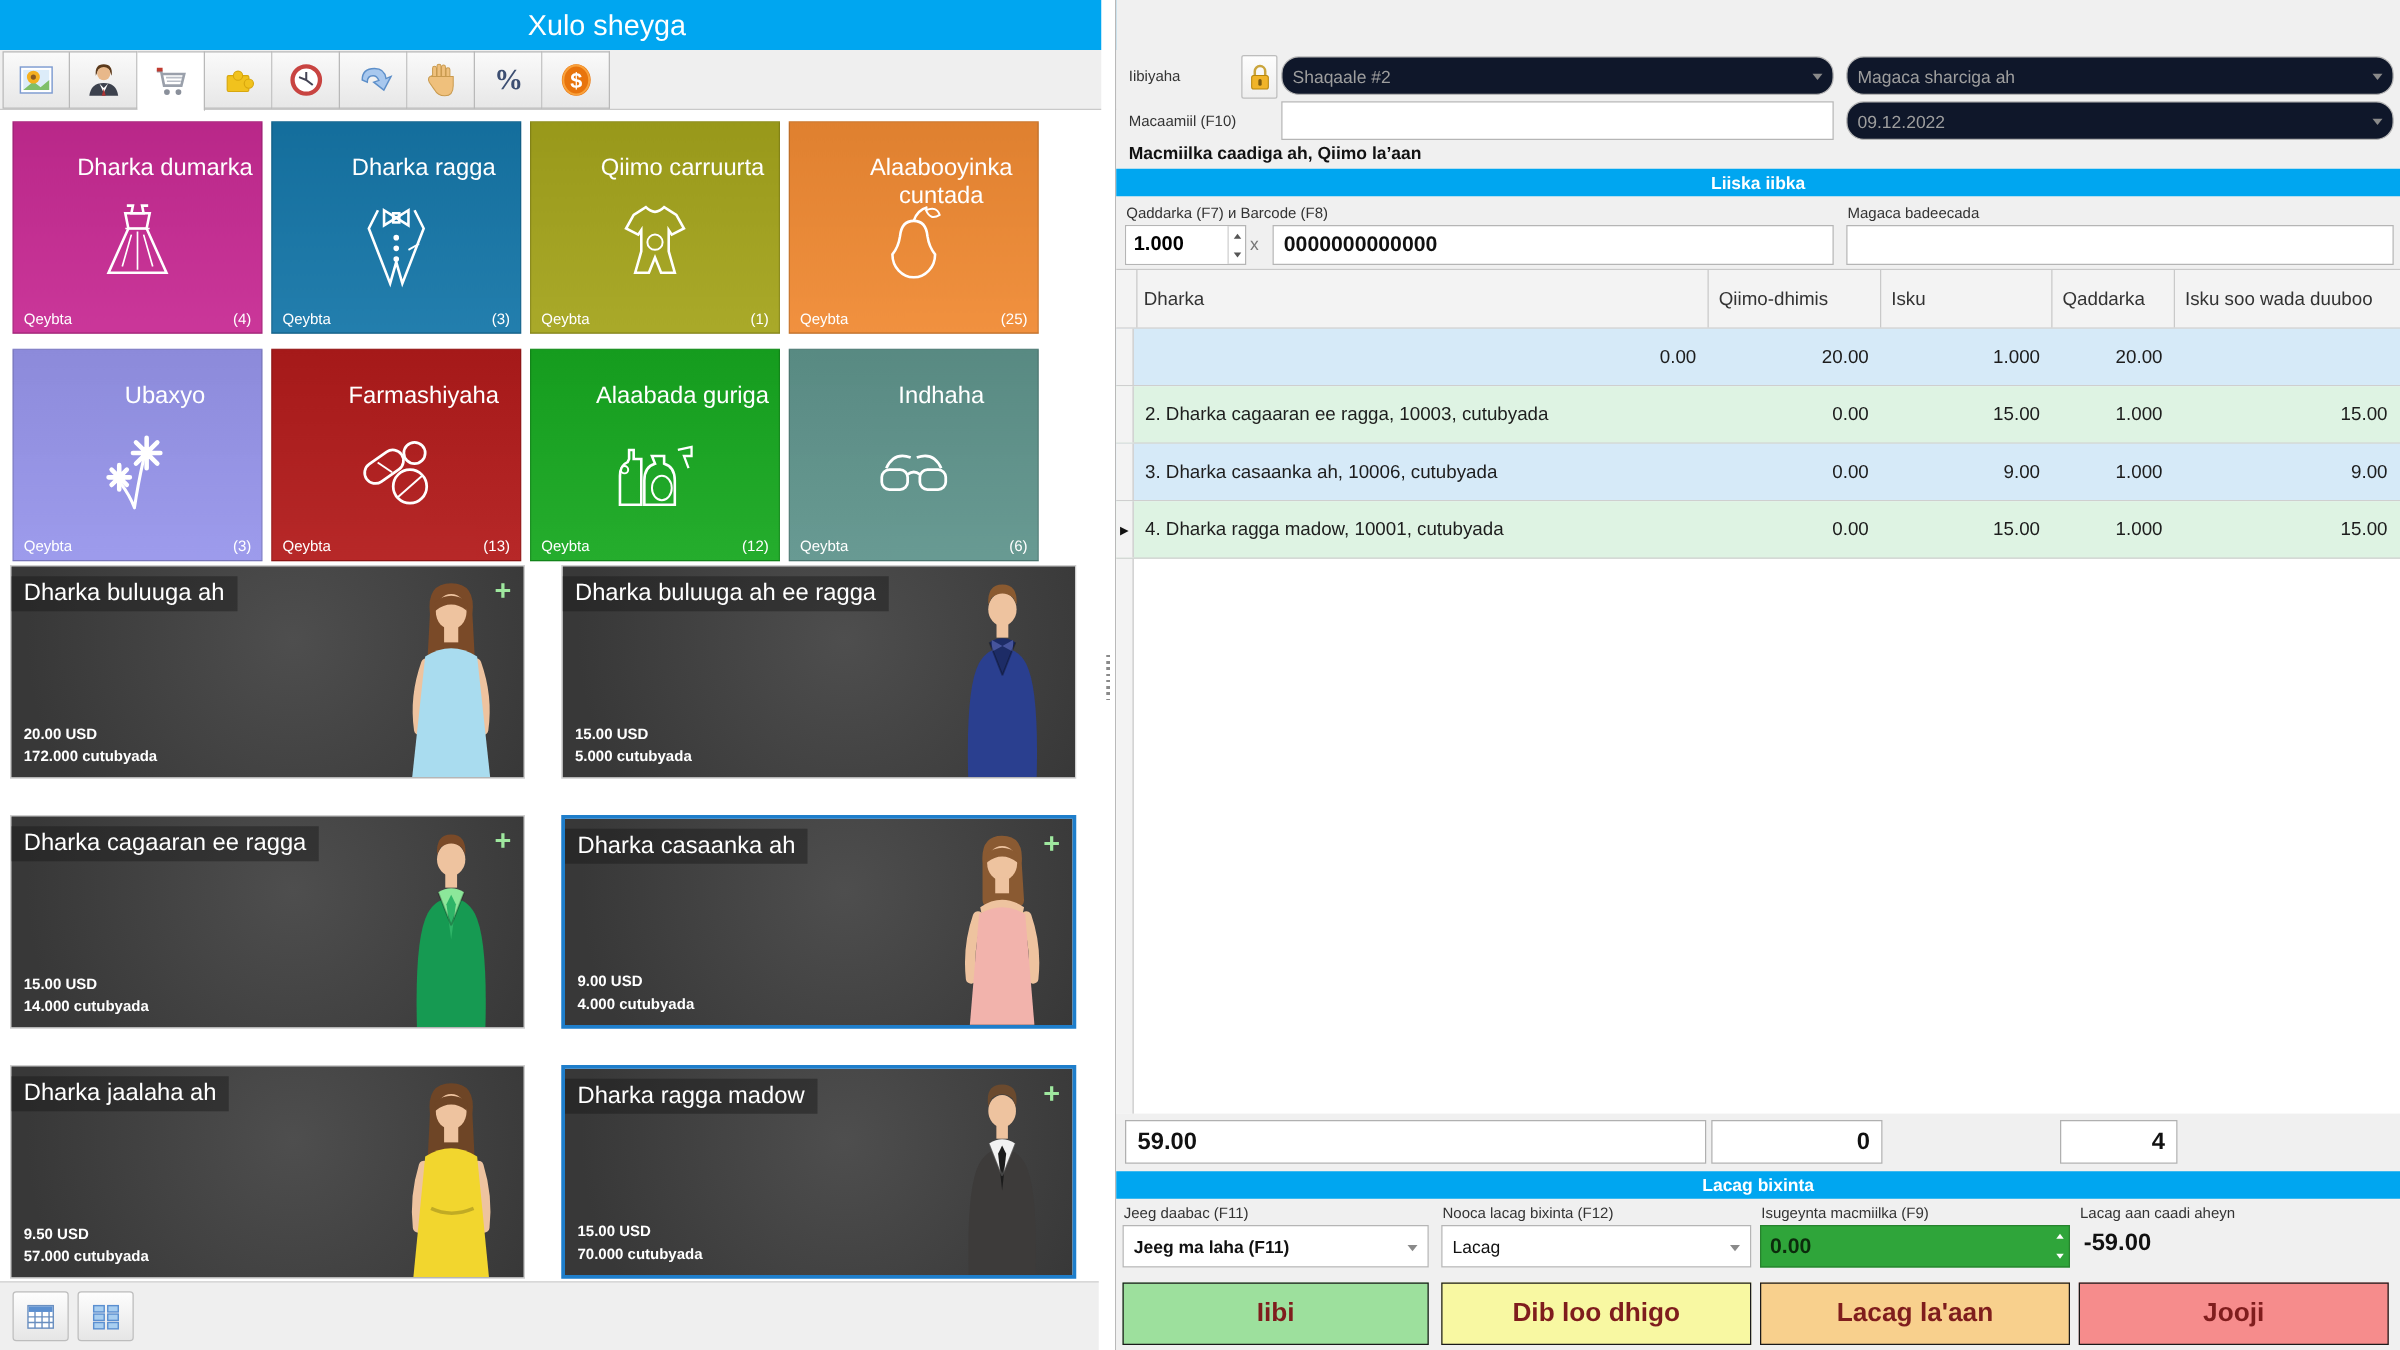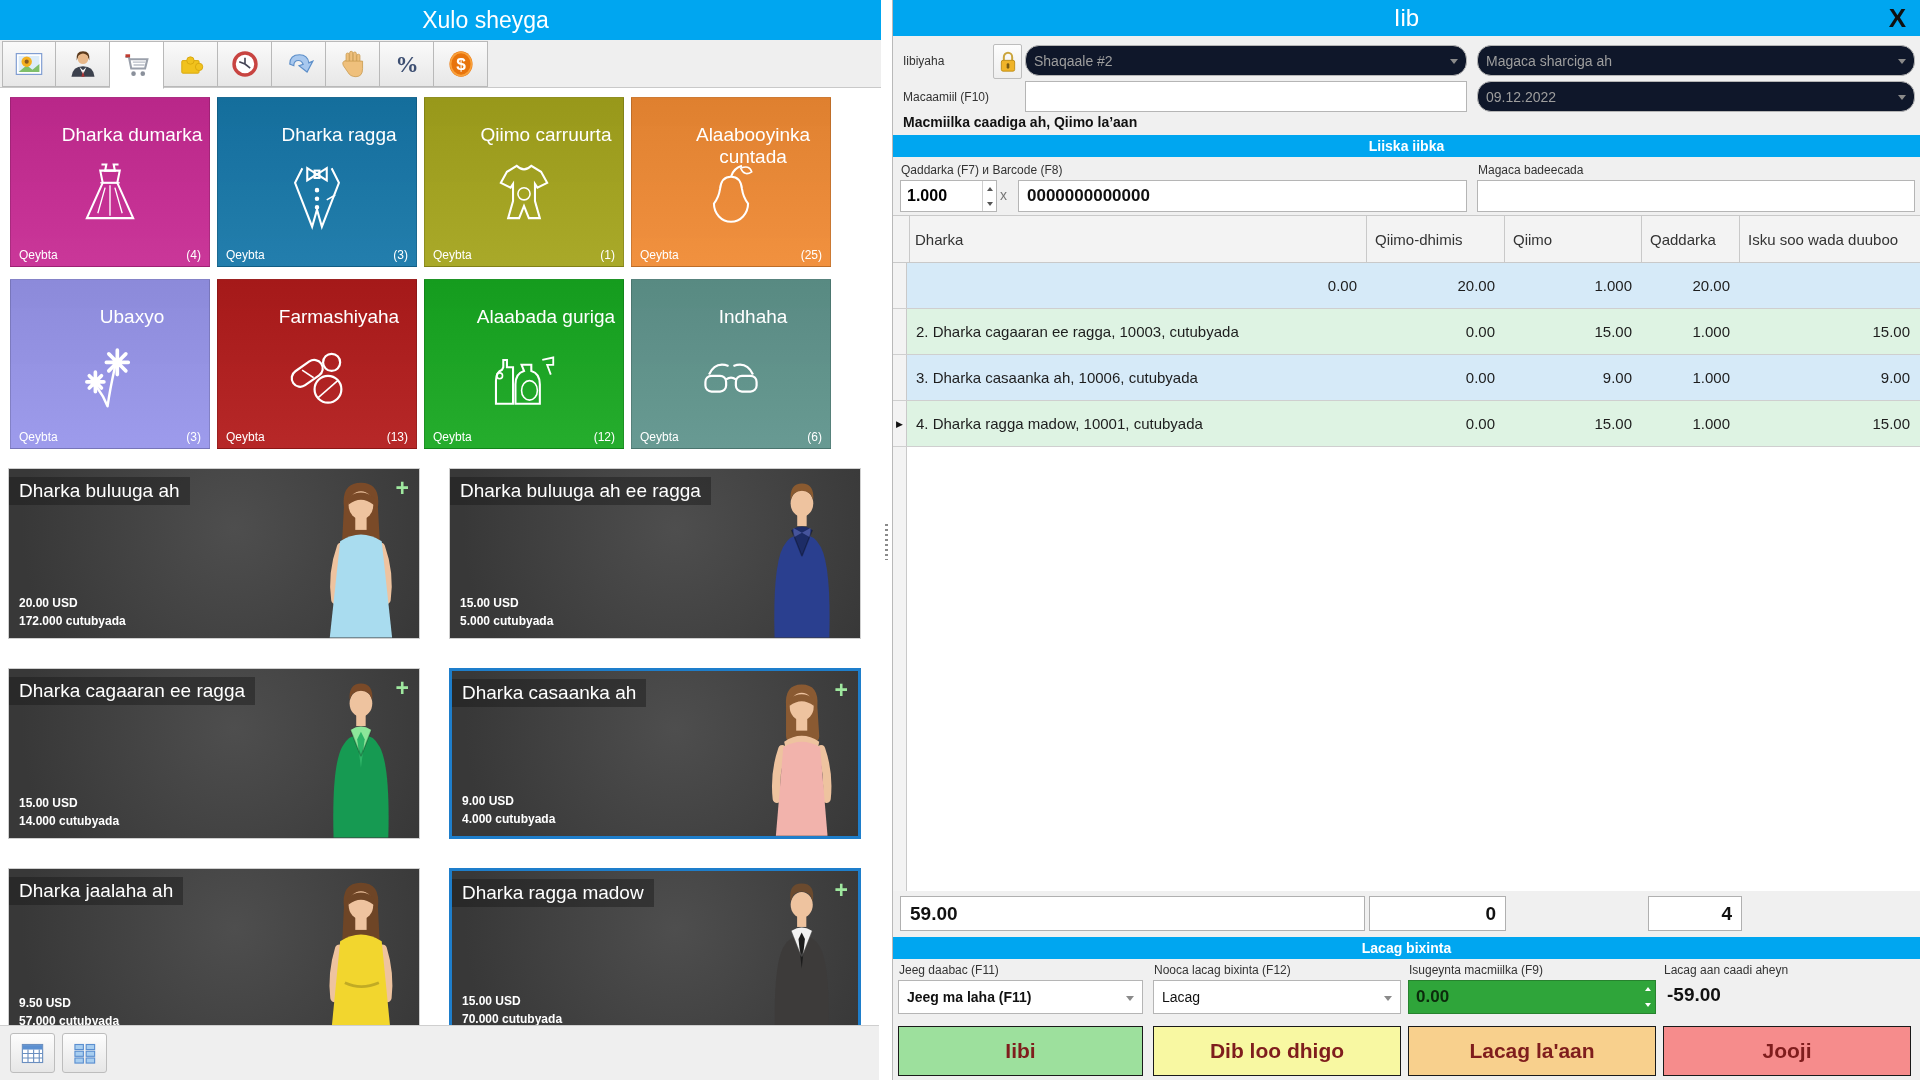--- a/index.html
+++ b/index.html
@@ -23,21 +23,21 @@
 
   .left-content { position:relative; height:937px; background:#fff; }
   .cat-grid { position:absolute; left:10px; top:9px; width:822px; display:grid;
     grid-template-columns:repeat(4,200px); grid-auto-rows:170px; column-gap:7px; row-gap:12px; }
   .cat-tile { position:relative; color:#fff; cursor:pointer; overflow:hidden;
     background-image:linear-gradient(rgba(0,0,0,.07), rgba(255,255,255,.06)); border:1px solid rgba(0,0,0,.15); }
   .cat-name { text-align:center; margin-top:26px; font-size:19px;padding-left:44px; }
   .cat-icon { position:absolute; left:50%; top:58px; transform:translateX(-50%); width:78px; height:78px; }
   .cat-footer { position:absolute; left:0; right:0; bottom:4px; padding:0 8px; display:flex; justify-content:space-between; font-size:12px; }
 
-  .prod-grid { position:absolute; left:8px; top:380px; width:832px; display:grid;
+  .prod-grid { position:absolute; left:8px; top:364px; width:832px; display:grid;
     grid-template-columns:repeat(2,412px); grid-auto-rows:171px; column-gap:8px; row-gap:8px;gap:29px; }
   .prod-tile { position:relative; overflow:hidden; cursor:pointer; border:1px solid #cfcfcf;
     background:radial-gradient(circle at 55% 35%, #4e4e4e, #383838 85%); }
   .prod-tile.selected { border:3px solid #1e7ecb; }
   .prod-name { position:absolute; left:0; top:8px; padding:3px 10px; color:#fff; font-size:19px;
     background:rgba(25,25,25,.45); max-width:70%; }
   .prod-plus { position:absolute; right:10px; top:8px; color:#9fe89f; font-size:23px; font-weight:700; line-height:23px; }
   .prod-meta { position:absolute; left:10px; bottom:8px; color:#fff; font-size:12px; font-weight:700; line-height:1.45; }
   .person { position:absolute; right:6px; bottom:0; height:95%; }
 
@@ -430,26 +430,20 @@
           </svg>
       </div>
     </footer>
   </section>
 
   <div class="splitter">
     <div class="dots"></div>
   </div>
 
   <section class="right-window">
-    <header class="titlebar titlebar-right" style="background-color: rgb(0, 166, 240);">
-      <div style="height:36px;display:flex;align-items:center;justify-content:center;">
-        <span>Iib</span>
-      </div>
-      <span class="close-x">X</span>
-    </header>
 
     <span class="flabel" style="left:10px; top:54px;">Iibiyaha</span>
     <div class="lockbtn">
       <svg viewBox="0 0 24 30" width="20" height="26">
           <path d="M7 13 v-4 a5 5 0 0 1 10 0 v4" fill="none" stroke="#caa53d" stroke-width="2.4"></path>
           <rect x="4" y="13" width="16" height="13" rx="2" fill="#f0b429" stroke="#b8860b"></rect>
           <rect x="10.4" y="16.5" width="3.2" height="6.5" rx="1.6" fill="#7a5a10"></rect>
         </svg>
     </div>
     <div class="combo disabled" style="left:132px; top:45px; width:442px;">
@@ -489,21 +483,21 @@
     <span class="xsign">x</span>
     <input class="tinput" style="left: 125px; top: 180px; width: 449px; height: 32px; font-weight: 700; font-size: 17px;" value="0000000000000">
     <input class="tinput" style="left: 584px; top: 180px; width: 438px; height: 32px;" value="">
 
     <div class="sale-table">
       <div class="marker-strip"></div>
       <div class="grid-header">
         <div class="hc"></div>
         <div class="hc">Dharka</div>
         <div class="hc">Qiimo-dhimis</div>
-        <div class="hc">Qiimo</div>
+        <div class="hc">Isku</div>
         <div class="hc">Qaddarka</div>
         <div class="hc">Isku soo wada duuboo</div>
       </div>
 
       <div class="grid-row" style="background-color: rgb(214, 234, 248);">
         <div class="marker"></div>
         <div class="cell-num">0.00</div>
         <div class="cell-num">20.00</div>
         <div class="cell-num">1.000</div>
         <div class="cell-num">20.00</div>

